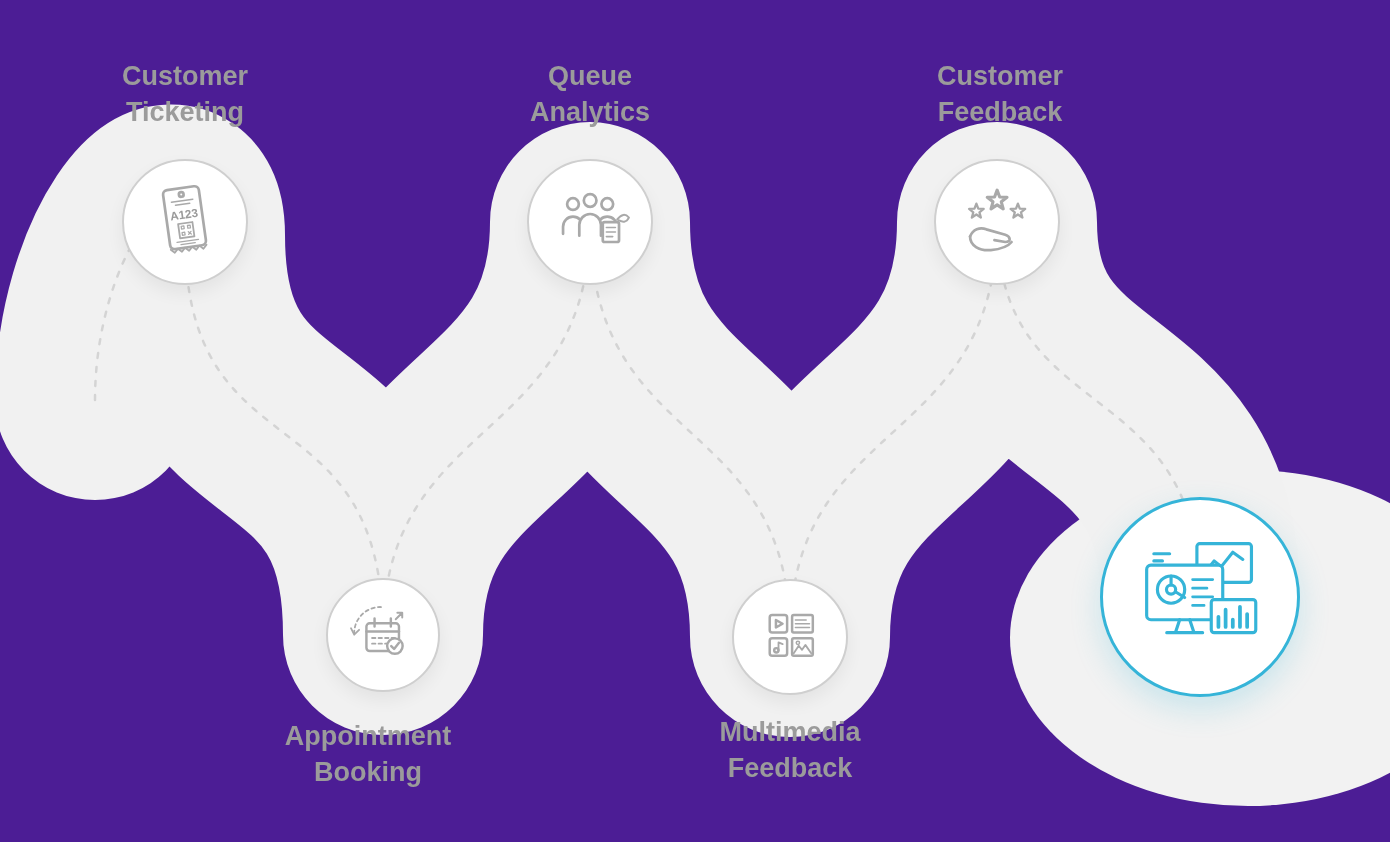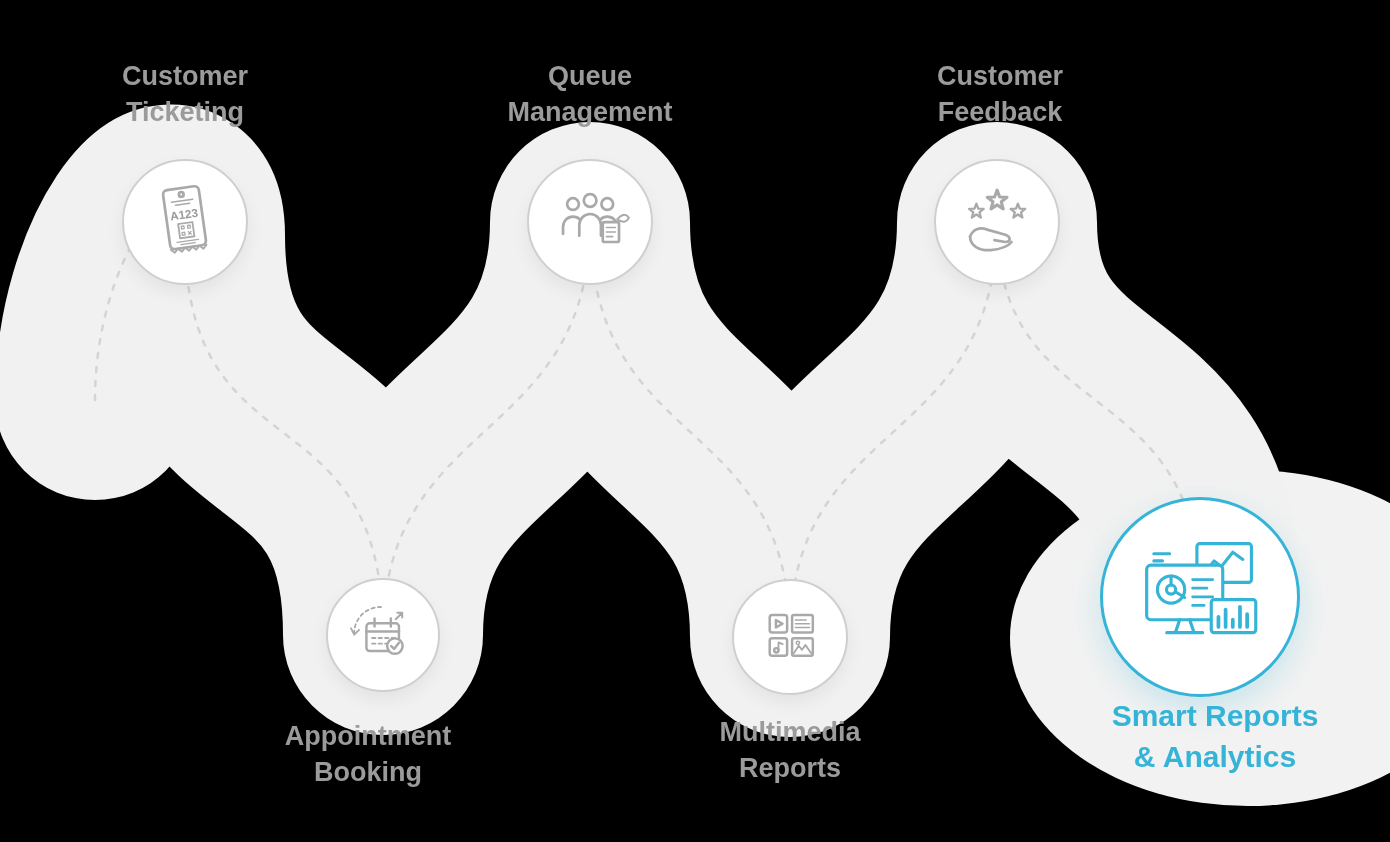--- a/index.html
+++ b/index.html
@@ -1,18 +1,18 @@
 <!DOCTYPE html>
 <html><head>
 <meta charset="utf-8">
 <style>
   html,body{margin:0;padding:0;background:#ffffff;}
   .canvas{
     position:relative;width:1390px;height:842px;overflow:hidden;
-    background:#000000;font-family:"Liberation Sans",sans-serif;
+    background:#4c1d95;font-family:"Liberation Sans",sans-serif;
   }
   svg.bg{position:absolute;left:0;top:0;pointer-events:none;}
   .label{
     position:absolute;text-align:center;white-space:pre-line;
     color:#9b9b9b;font-size:27px;font-weight:700;line-height:1.35;
   }
   .label.highlight{color:#35b4d8;font-size:30px;}
   .node{
     position:absolute;border-radius:50%;background:#ffffff;
     border:2px solid #cfcfcf;box-shadow:0 8px 18px rgba(0,0,0,.06);
@@ -55,29 +55,27 @@
              C 185,480 383,385 383,635
              C 383,415 590,445 590,222
              C 590,455 790,410 790,637
              C 790,415 997,450 997,222
              C 997,430 1200,370 1200,597" fill="none" stroke="#d4d4d4" stroke-width="2.5" stroke-dasharray="5 9" stroke-linecap="round"></path>
   </svg>
 
   <div class="label lbl1">Customer
 Ticketing</div>
   <div class="label lbl2">Queue
-Management</div>
+Analytics</div>
   <div class="label lbl3">Customer
 Feedback</div>
   <div class="label lbl4">Appointment
 Booking</div>
   <div class="label lbl5">Multimedia
-Reports</div>
-  <div class="label lbl6 highlight">Smart Reports
-&amp; Analytics</div>
+Feedback</div>
 
   <div class="node n1">
     <svg viewBox="0 0 100 100" class="icon-grey">
       <g transform="rotate(-8 50 50)">
         <rect x="30" y="12" width="40" height="66" rx="5"></rect>
         <circle cx="50" cy="19" r="2.6"></circle>
         <path d="M38,26 h24 M42,30 h16" stroke-width="1.6"></path>
         <text x="50" y="46" text-anchor="middle" font-size="13" font-weight="bold" fill="#9a9a9a" stroke="none" font-family="Liberation Sans, sans-serif">A123</text>
         <rect x="42" y="51" width="16" height="16" stroke-width="2"></rect>
         <path d="M45,54 h3 v3 h-3 z M52,54 h3 v3 h-3 z M45,61 h3 v3 h-3 z M52,61 l3,3 M55,61 l-3,3" stroke-width="1.4"></path>

